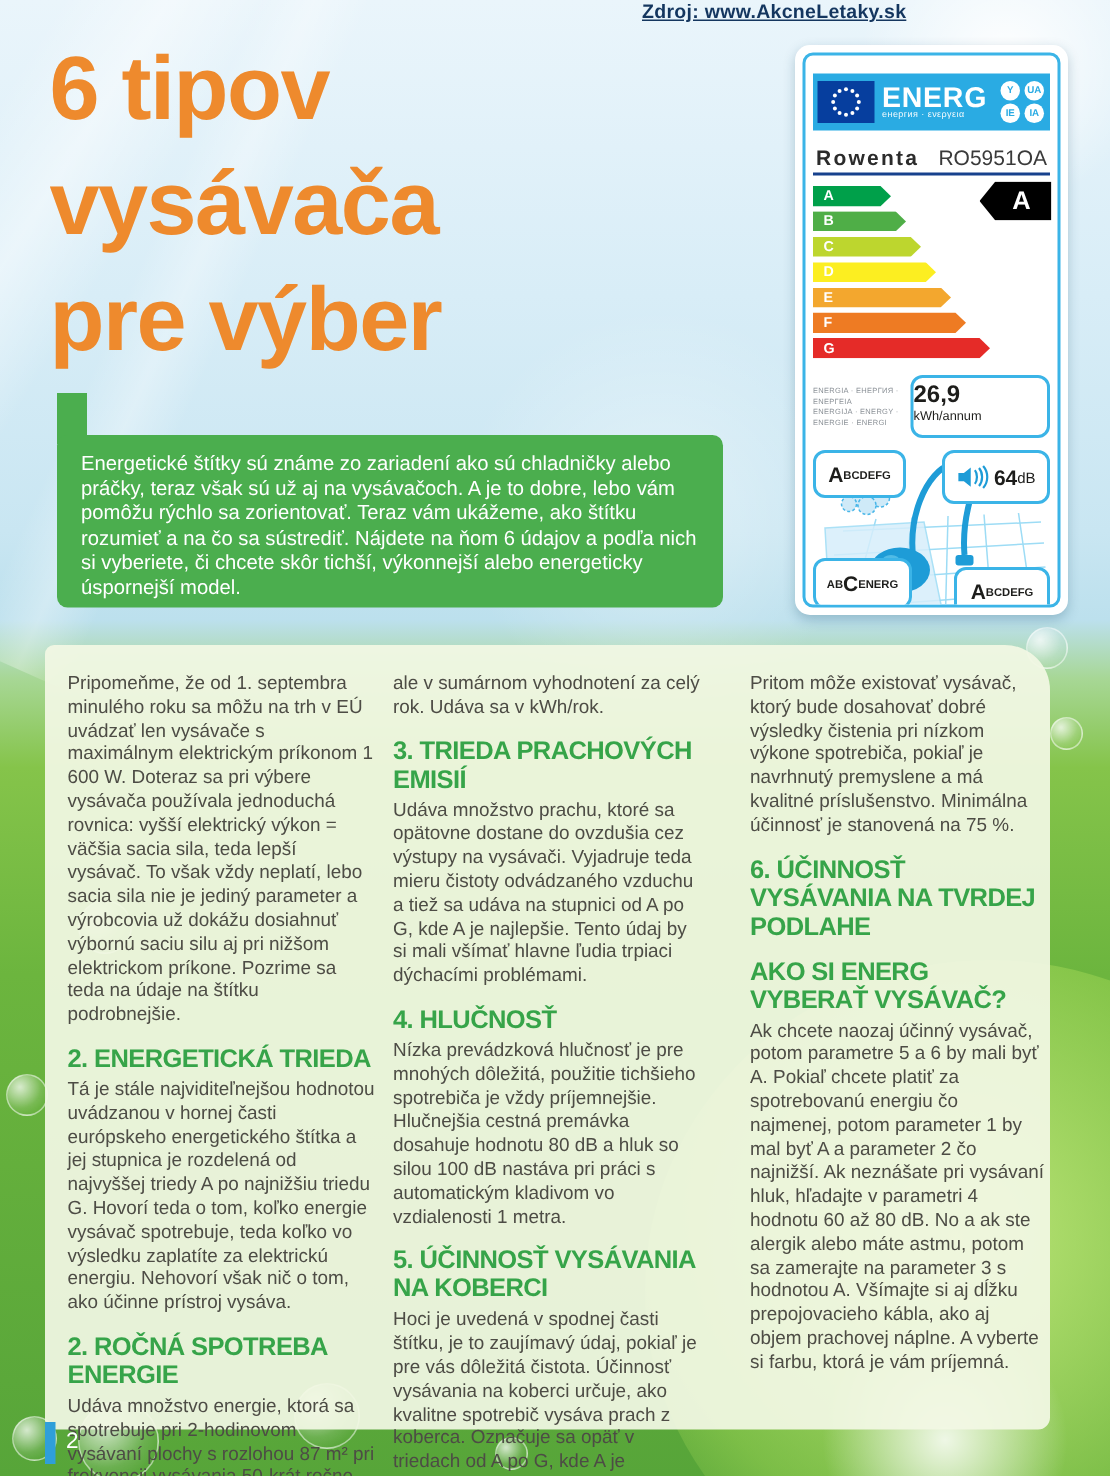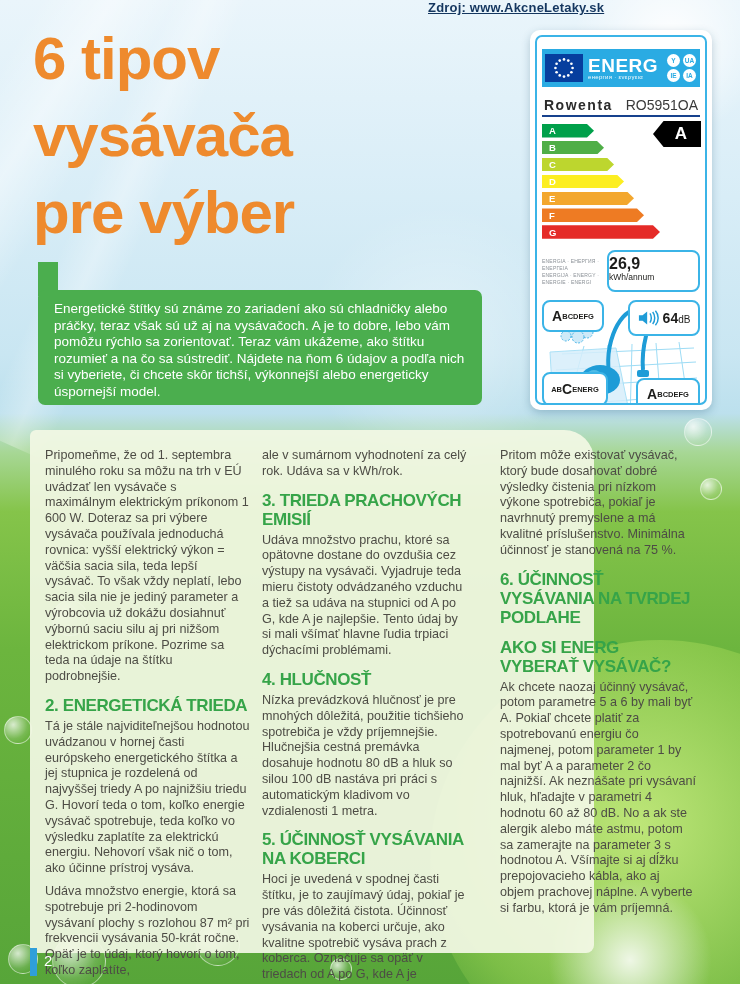--- a/index.html
+++ b/index.html
@@ -20,21 +20,21 @@
   
   .source{position:absolute;left:428px;top:0;font-size:13px;font-weight:bold;color:#14365f;letter-spacing:.2px;text-decoration:underline;}
   
   .title{position:absolute;left:33px;top:20px;font-size:60px;line-height:77px;font-weight:bold;
          color:#ee8a2d;letter-spacing:-1px;}
   
   .intro-tab{position:absolute;left:38px;top:262px;width:20px;height:34px;background:#4bae4e;}
   .intro-box{position:absolute;left:38px;top:290px;width:444px;height:115px;background:#4bae4e;border-radius:7px;
              color:#fff;padding:11px 12px 11px 16px;box-sizing:border-box;font-size:13.5px;line-height:16.6px;}
   
-  .panel{position:absolute;left:30px;top:430px;width:564px;height:523px;
+  .panel{position:absolute;left:30px;top:430px;width:670px;height:523px;
          background:rgba(242,247,228,.93);border-radius:6px 30px 8px 6px;}
   .col{position:absolute;top:18px;}
   .col1{left:15px;width:205px;}
   .col2{left:232px;width:208px;}
   .col3{left:470px;width:196px;}
   .col p{margin:0 0 7px 0;font-size:12.6px;line-height:15.8px;color:#4d4c45;}
   .col h3{margin:11px 0 4px 0;font-size:17px;line-height:19px;color:#36a449;letter-spacing:-.4px;}
   
   .pagebar{position:absolute;left:30px;top:948px;width:7px;height:28px;background:#2f9fd9;}
   .pagenum{position:absolute;left:44px;top:952px;font-size:15px;color:#fff;}
@@ -245,20 +245,21 @@
   </div>
 
   <div class="intro-tab"></div>
   <div class="intro-box">Energetické štítky sú známe zo zariadení ako sú chladničky alebo práčky, teraz však sú už aj na vysávačoch. A je to dobre, lebo vám pomôžu rýchlo sa zorientovať. Teraz vám ukážeme, ako štítku rozumieť a na čo sa sústrediť. Nájdete na ňom 6 údajov a podľa nich si vyberiete, či chcete skôr tichší, výkonnejší alebo energeticky úspornejší model.</div>
 
   <div class="panel">
     <div class="col col1">
       <p>Pripomeňme, že od 1. septembra minulého roku sa môžu na trh v EÚ uvádzať len vysávače s maximálnym elektrickým príkonom 1 600 W. Doteraz sa pri výbere vysávača používala jednoduchá rovnica: vyšší elektrický výkon = väčšia sacia sila, teda lepší vysávač. To však vždy neplatí, lebo sacia sila nie je jediný parameter a výrobcovia už dokážu dosiahnuť výbornú saciu silu aj pri nižšom elektrickom príkone. Pozrime sa teda na údaje na štítku podrobnejšie.</p>
       <h3>2. ENERGETICKÁ TRIEDA</h3>
       <p>Tá je stále najviditeľnejšou hodnotou uvádzanou v hornej časti európskeho energetického štítka a jej stupnica je rozdelená od najvyššej triedy A po najnižšiu triedu G. Hovorí teda o tom, koľko energie vysávač spotrebuje, teda koľko vo výsledku zaplatíte za elektrickú energiu. Nehovorí však nič o tom, ako účinne prístroj vysáva.</p>
+      <h3>2. ROČNÁ SPOTREBA ENERGIE</h3>
       <p>Udáva množstvo energie, ktorá sa spotrebuje pri 2-hodinovom vysávaní plochy s rozlohou 87 m² pri frekvencii vysávania 50-krát ročne. Opäť je to údaj, ktorý hovorí o tom, koľko zaplatíte,</p>
     </div>
     <div class="col col2">
       <p>ale v sumárnom vyhodnotení za celý rok. Udáva sa v kWh/rok.</p>
       <h3>3. TRIEDA PRACHOVÝCH EMISIÍ</h3>
       <p>Udáva množstvo prachu, ktoré sa opätovne dostane do ovzdušia cez výstupy na vysávači. Vyjadruje teda mieru čistoty odvádzaného vzduchu a tiež sa udáva na stupnici od A po G, kde A je najlepšie. Tento údaj by si mali všímať hlavne ľudia trpiaci dýchacími problémami.</p>
       <h3>4. HLUČNOSŤ</h3>
       <p>Nízka prevádzková hlučnosť je pre mnohých dôležitá, použitie tichšieho spotrebiča je vždy príjemnejšie. Hlučnejšia cestná premávka dosahuje hodnotu 80 dB a hluk so silou 100 dB nastáva pri práci s automatickým kladivom vo vzdialenosti 1 metra.</p>
       <h3>5. ÚČINNOSŤ VYSÁVANIA NA KOBERCI</h3>
       <p>Hoci je uvedená v spodnej časti štítku, je to zaujímavý údaj, pokiaľ je pre vás dôležitá čistota. Účinnosť vysávania na koberci určuje, ako kvalitne spotrebič vysáva prach z koberca. Označuje sa opäť v triedach od A po G, kde A je najlepšie.</p>

